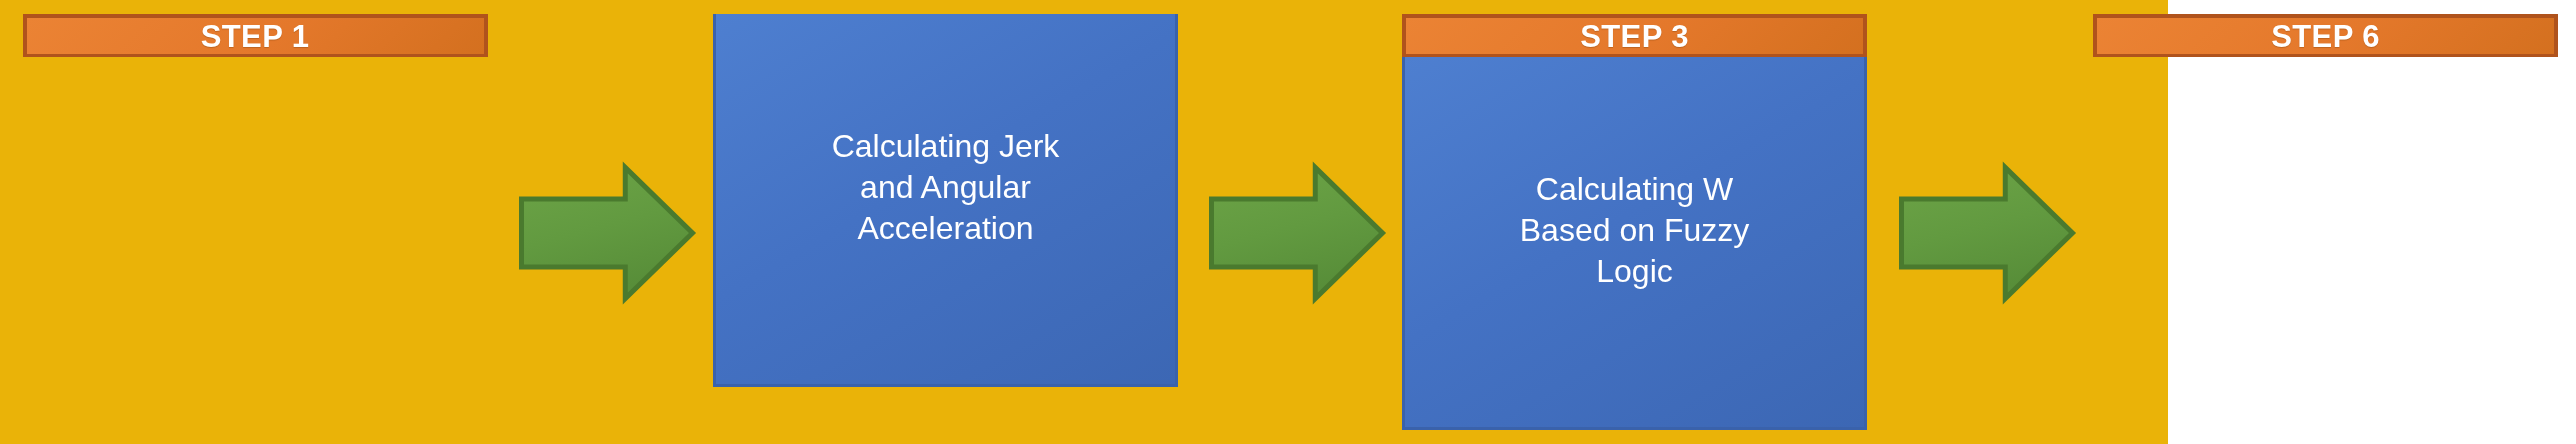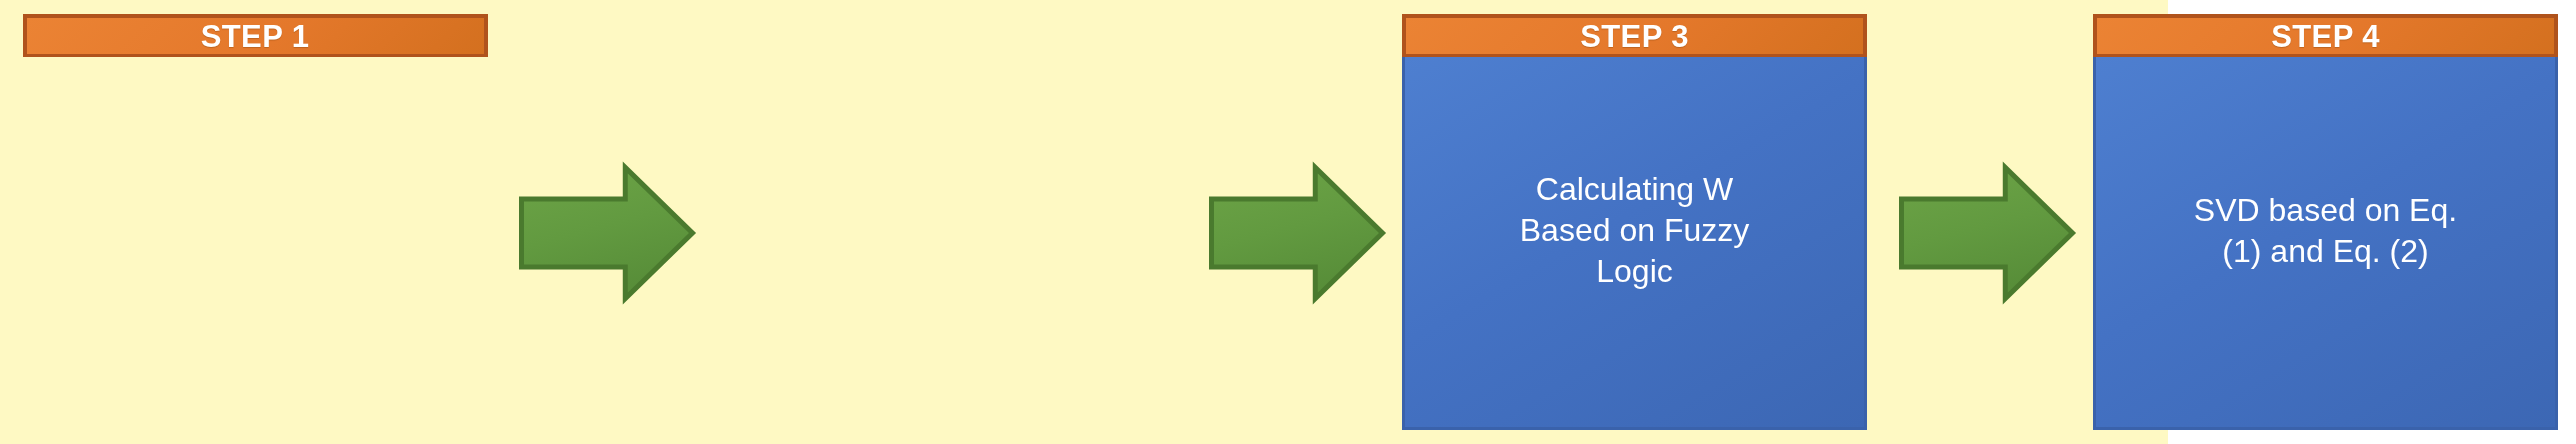--- a/index.html
+++ b/index.html
@@ -11,21 +11,21 @@
     width: 2576px;
     height: 444px;
     font-family: "Liberation Sans", sans-serif;
     overflow: hidden;
   }
 
   #flow-canvas {
     position: relative;
     width: 2168px;
     height: 444px;
-    background: #fef9c3;
+    background: #eab308;
   }
 
   
   .step-box {
     position: absolute;
     top: 14px;
     width: 465px;
     height: 416px;
     box-sizing: border-box;
   }
@@ -107,20 +107,25 @@
           <stop offset="0%" stop-color="#6da447"></stop>
           <stop offset="55%" stop-color="#629a40"></stop>
           <stop offset="100%" stop-color="#588e39"></stop>
         </linearGradient>
       </defs>
       <polygon points="3,41 128,41 128,3 209,82 128,161 128,123 3,123" fill="url(#arrowGrad1)" stroke="#4a7a2e" stroke-width="6" stroke-linejoin="miter"></polygon>
     </svg>
   </div>
 
   <div class="step-box" style="left:713px;">
+    <div class="step-body">
+      <span class="step-body-text">Calculating Jerk
+and Angular
+Acceleration</span>
+    </div>
   </div>
 
   <div class="flow-arrow" style="left:1209px;">
     <svg viewBox="0 0 212 164" preserveAspectRatio="none">
       <defs>
         <linearGradient id="arrowGrad2" x1="0" y1="0" x2="0.35" y2="1">
           <stop offset="0%" stop-color="#6da447"></stop>
           <stop offset="55%" stop-color="#629a40"></stop>
           <stop offset="100%" stop-color="#588e39"></stop>
         </linearGradient>
@@ -148,22 +153,18 @@
           <stop offset="55%" stop-color="#629a40"></stop>
           <stop offset="100%" stop-color="#588e39"></stop>
         </linearGradient>
       </defs>
       <polygon points="3,41 128,41 128,3 209,82 128,161 128,123 3,123" fill="url(#arrowGrad3)" stroke="#4a7a2e" stroke-width="6" stroke-linejoin="miter"></polygon>
     </svg>
   </div>
 
   <div class="step-box" style="left:2093px;">
     <div class="step-header">
-      <span class="step-header-label">STEP 4</span>
-    </div>
-    <div class="step-body">
-      <span class="step-body-text">SVD based on Eq.
-(1) and Eq. (2)</span>
+      <span class="step-header-label">STEP 6</span>
     </div>
   </div>
 
 </div>
 
 
 </body></html>

